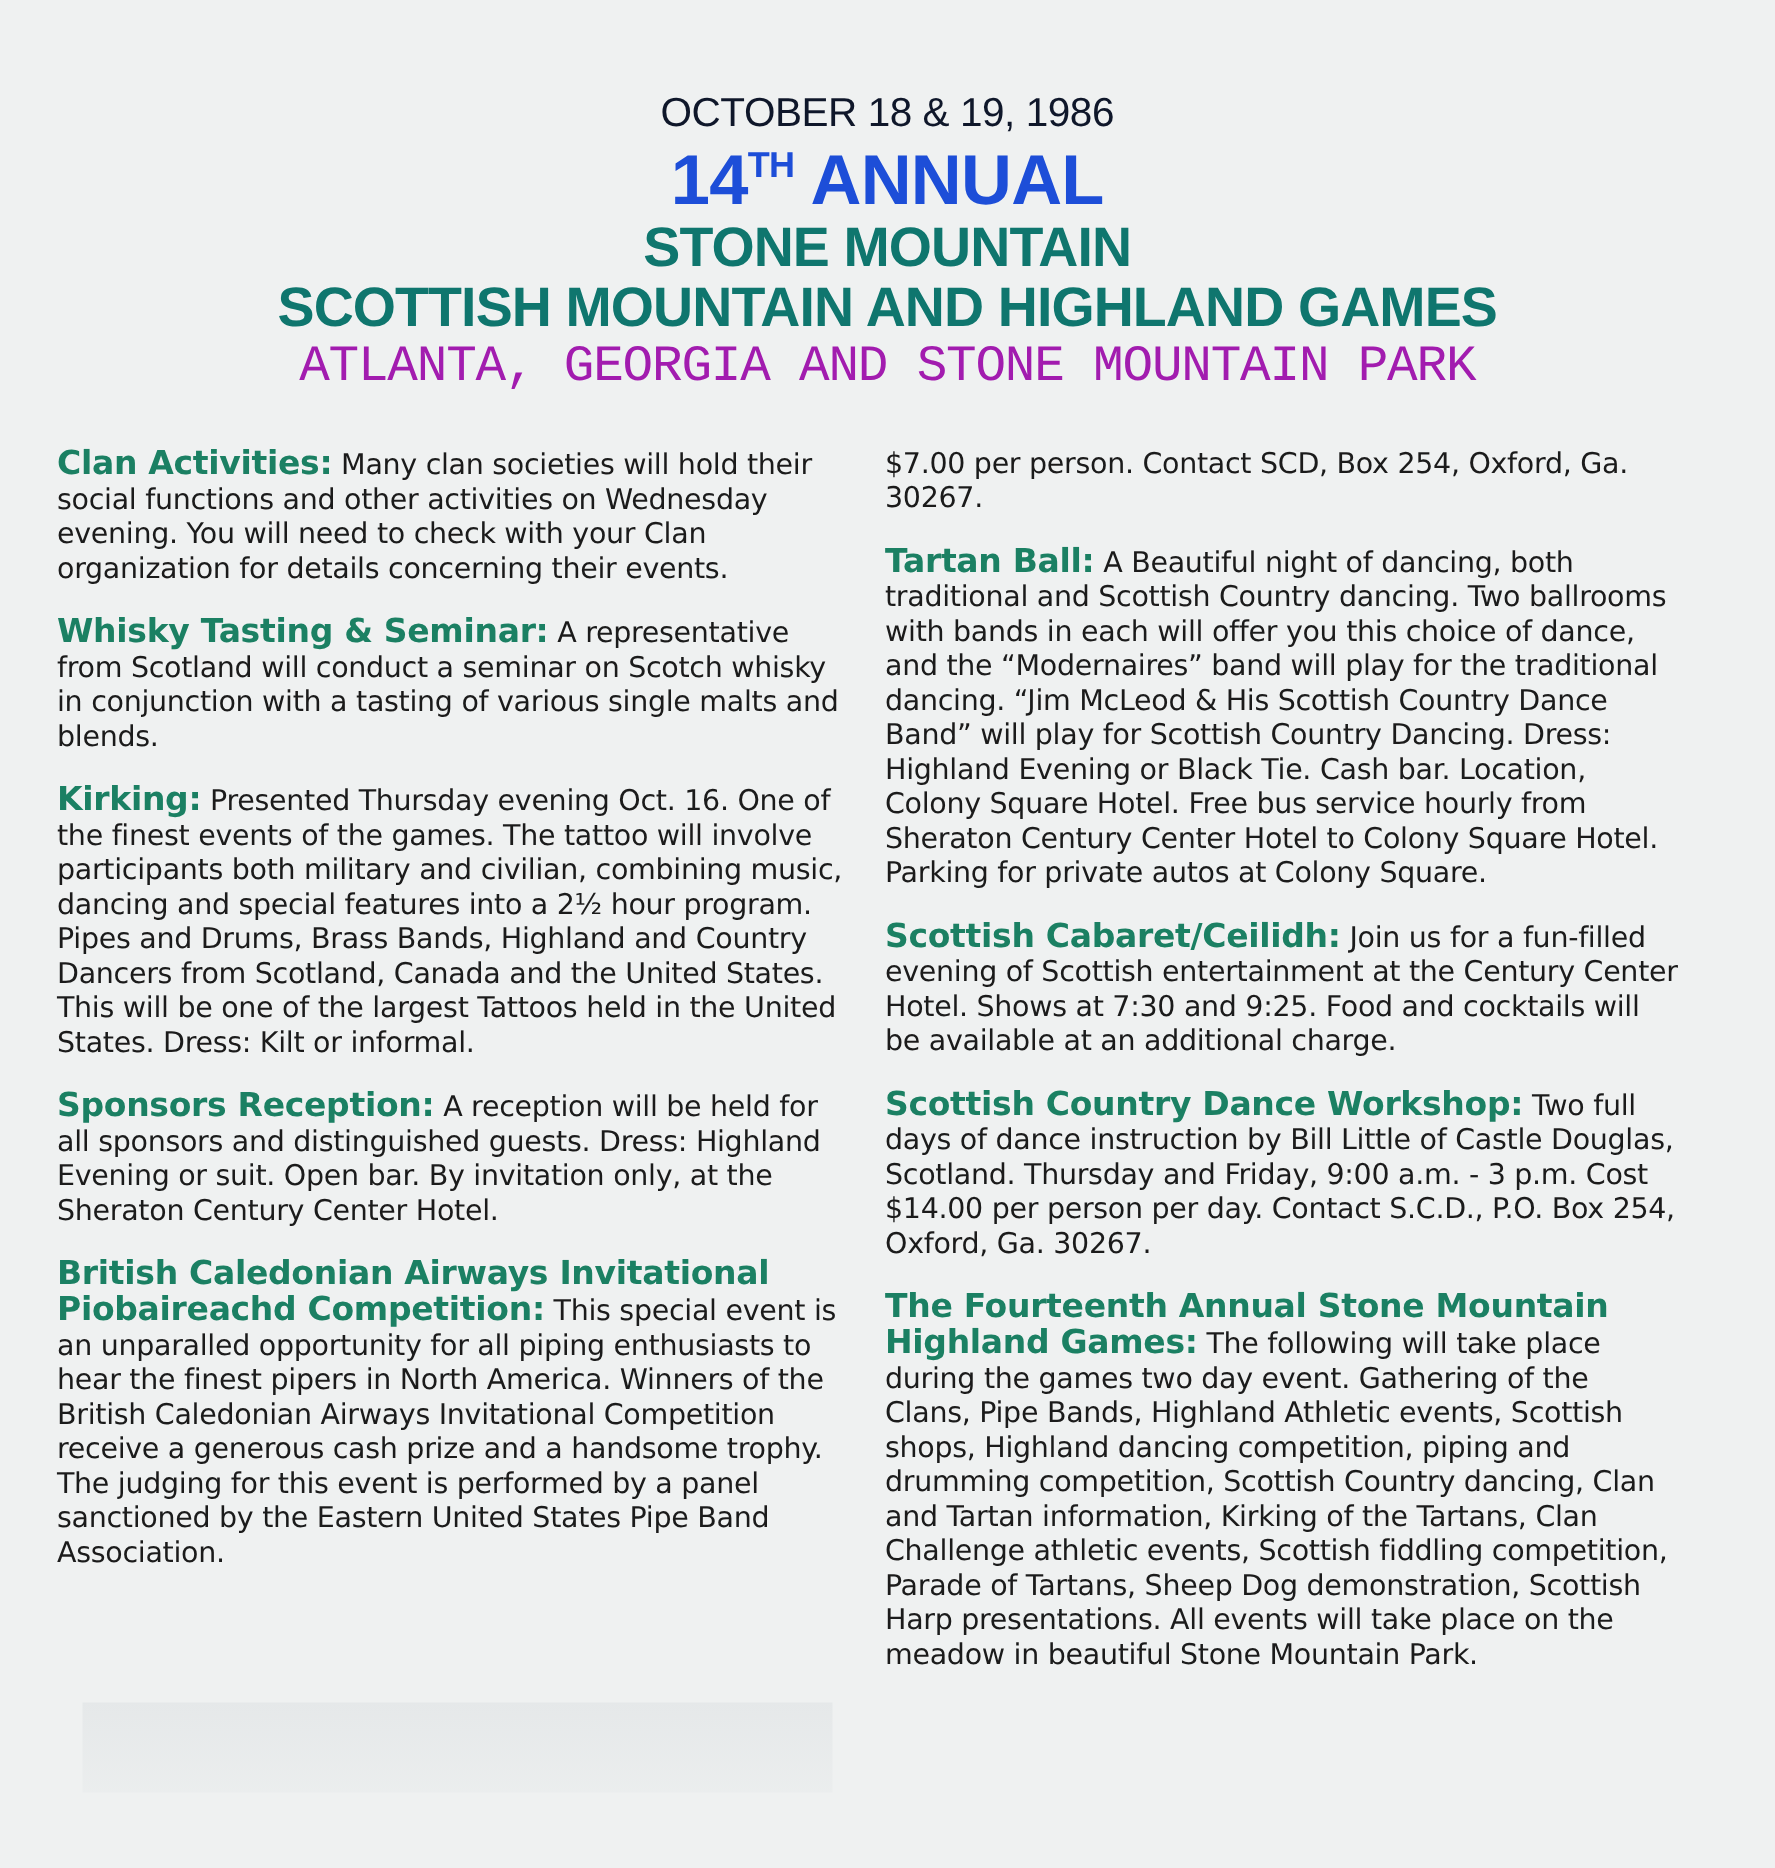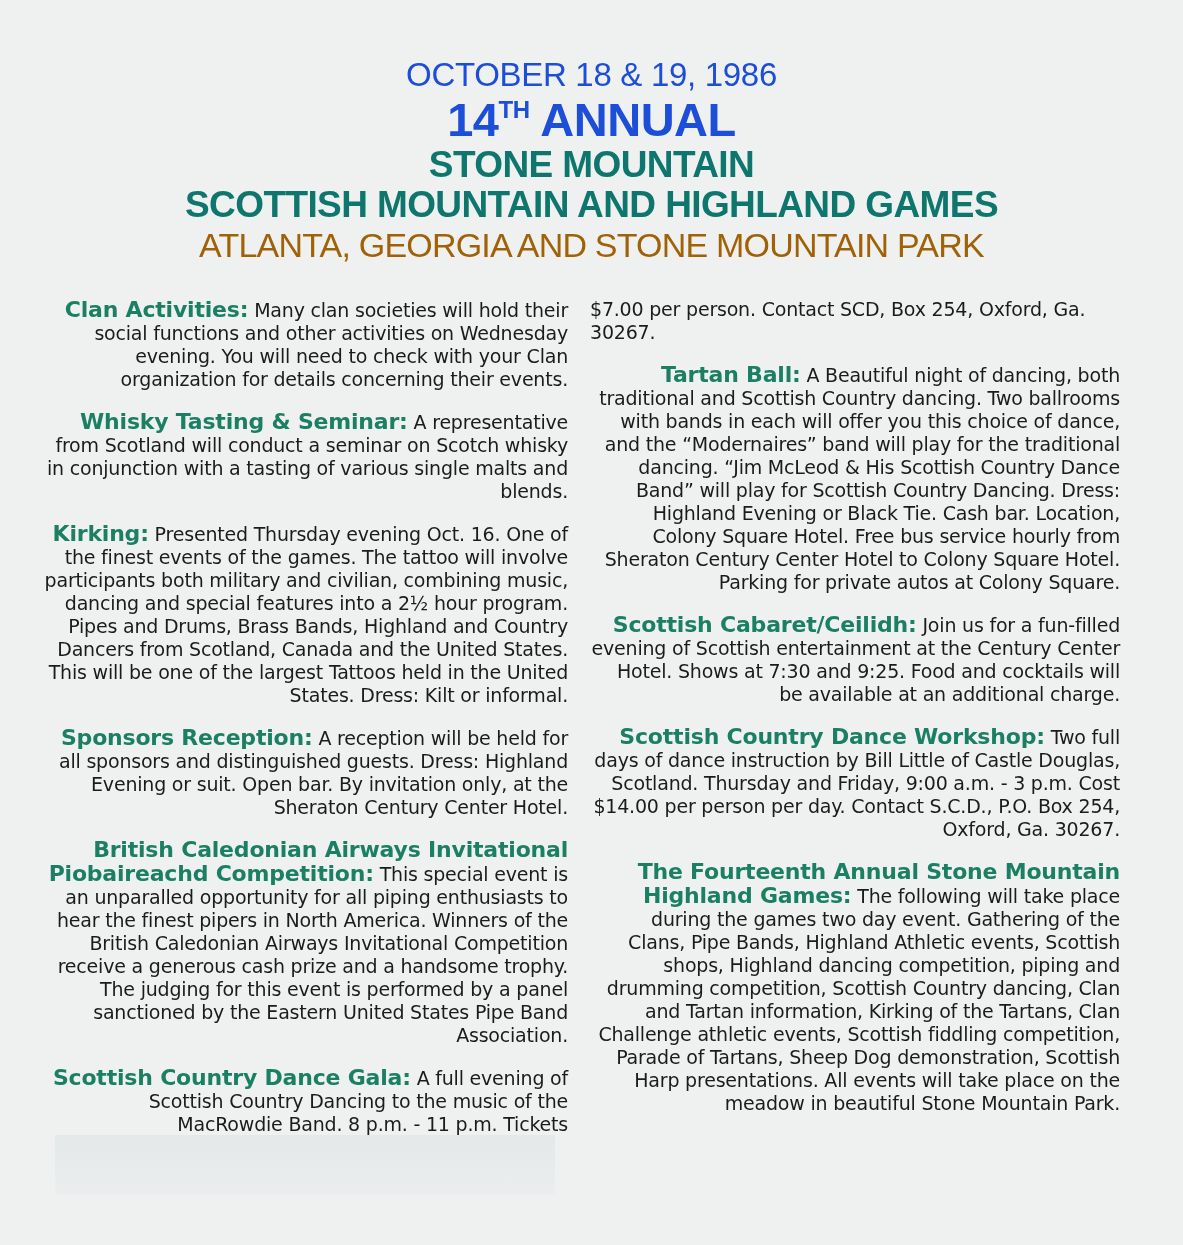--- a/index.html
+++ b/index.html
@@ -13,35 +13,34 @@
   .bleed {
     position: absolute; left: 55px; top: 1135px;
     width: 500px; height: 60px;
     background: linear-gradient(180deg, rgba(200,206,210,0.25), rgba(200,206,210,0.1));
   }
   .header {
     position: absolute; left: 0; top: 58px; width: 1183px;
     text-align: center;
     font-family: "Liberation Sans", sans-serif;
   }
-  .h-date { font-size: 33px; color: #1d4ed8; line-height: 34px; letter-spacing: -0.3px; }
+  .h-date { font-size: 27px; color: #0f172a; line-height: 34px; letter-spacing: -0.3px; }
   .h-annual { font-size: 47px; font-weight: bold; color: #1d4ed8; line-height: 50px; margin-top: 3px; letter-spacing: -0.5px; }
   .h-annual sup { font-size: 24px; vertical-align: 18px; line-height: 0; }
   .h-green { font-size: 37px; font-weight: bold; color: #0f766e; line-height: 40px; letter-spacing: -0.6px; }
-  .h-place { font-size: 34px; color: #a16207; line-height: 38px; letter-spacing: -0.8px; margin-top: 1px; }
+  .h-place { font-size: 34px; color: #a21caf; line-height: 38px; letter-spacing: -0.8px; margin-top: 1px; font-family: Liberation Mono, monospace; }
 
   .col { position: absolute; top: 298px; }
   .col-left { left: 38px; width: 530px; }
   .col-right { left: 590px; width: 530px; top: 298px; }
 
   .entry {
     font-size: 19px; line-height: 23px;
     margin-bottom: 11px;
     letter-spacing: -0.2px;
-    text-align: right;
   }
   .entry .title {
     color: #1b8063; font-weight: bold; font-size: 22px;
     letter-spacing: -0.2px;
   }
   .cont { font-size: 19px; line-height: 23px; margin-bottom: 11px; letter-spacing: -0.2px; }
 </style>
 </head>
 <body>
 
@@ -69,24 +68,20 @@
     <span>Presented Thursday evening Oct. 16. One of the finest events of the games. The tattoo will involve participants both military and civilian, combining music, dancing and special features into a 2½ hour program. Pipes and Drums, Brass Bands, Highland and Country Dancers from Scotland, Canada and the United States. This will be one of the largest Tattoos held in the United States. Dress: Kilt or informal.</span>
   </p>
   <p class="entry">
     <span class="title">Sponsors Reception:</span>
     <span>A reception will be held for all sponsors and distinguished guests. Dress: Highland Evening or suit. Open bar. By invitation only, at the Sheraton Century Center Hotel.</span>
   </p>
   <p class="entry">
     <span class="title">British Caledonian Airways Invitational Piobaireachd Competition:</span>
     <span>This special event is an unparalled opportunity for all piping enthusiasts to hear the finest pipers in North America. Winners of the British Caledonian Airways Invitational Competition receive a generous cash prize and a handsome trophy. The judging for this event is performed by a panel sanctioned by the Eastern United States Pipe Band Association.</span>
   </p>
-  <p class="entry">
-    <span class="title">Scottish Country Dance Gala:</span>
-    <span>A full evening of Scottish Country Dancing to the music of the MacRowdie Band. 8 p.m. - 11 p.m. Tickets</span>
-  </p>
 </div>
 
 <div class="col col-right">
   <p class="cont" style="margin-top:0">$7.00 per person. Contact SCD, Box 254, Oxford, Ga. 30267.</p>
   <p class="entry">
     <span class="title">Tartan Ball:</span>
     <span>A Beautiful night of dancing, both traditional and Scottish Country dancing. Two ballrooms with bands in each will offer you this choice of dance, and the “Modernaires” band will play for the traditional dancing. “Jim McLeod &amp; His Scottish Country Dance Band” will play for Scottish Country Dancing. Dress: Highland Evening or Black Tie. Cash bar. Location, Colony Square Hotel. Free bus service hourly from Sheraton Century Center Hotel to Colony Square Hotel. Parking for private autos at Colony Square.</span>
   </p>
   <p class="entry">
     <span class="title">Scottish Cabaret/Ceilidh:</span>

